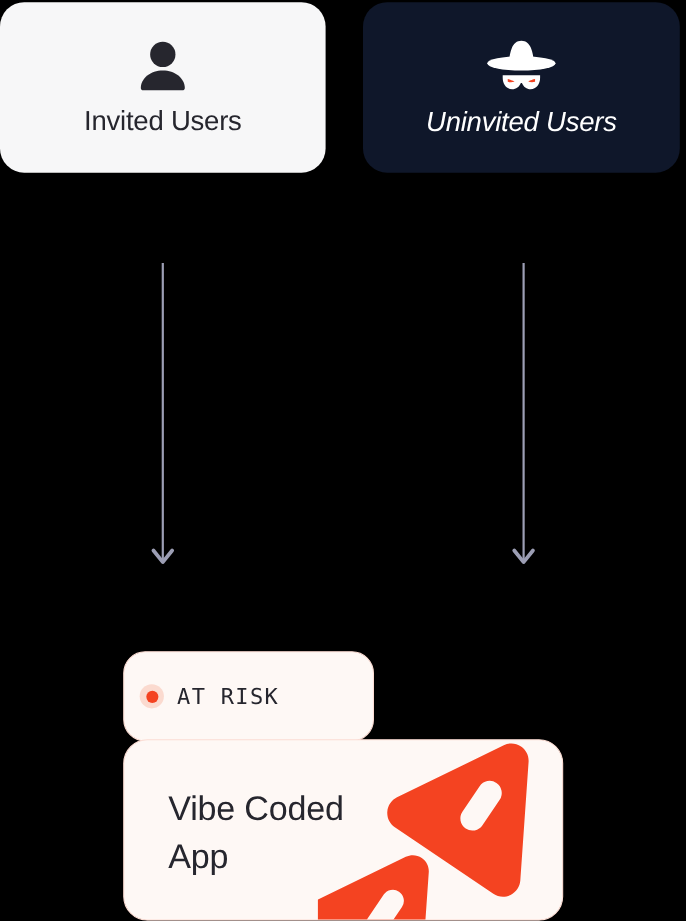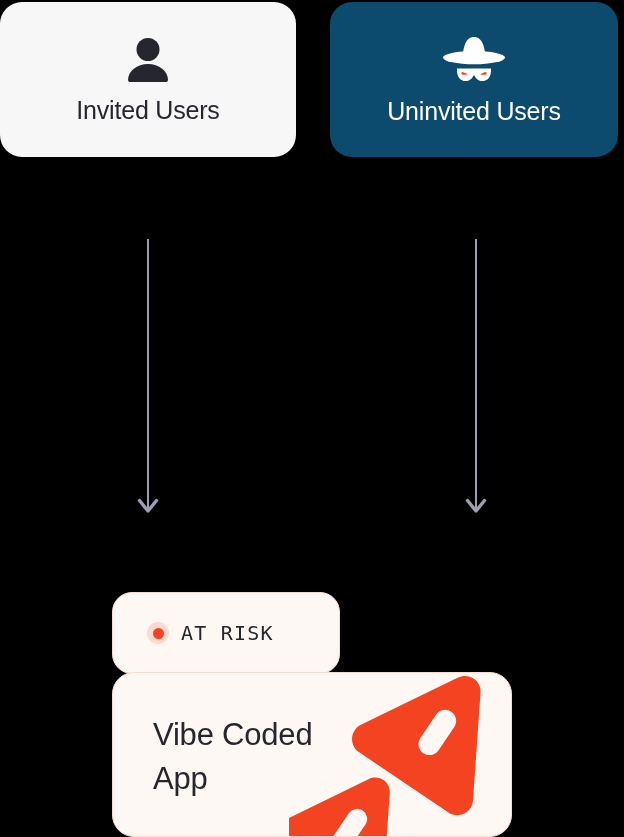--- a/index.html
+++ b/index.html
@@ -40,21 +40,22 @@
     width: 296px;
     height: 155px;
     background: #f7f7f8;
   }
 
   .actor-card.uninvited {
     left: 330px;
     top: 2px;
     width: 288px;
     height: 155px;
-    background: #0c4a6e;
+    background: #0f172a;
+    font-style: italic;
   }
 
   .actor-icon {
     display: block;
     line-height: 0;
     margin-bottom: 14px;
   }
 
   .actor-label {
     font-size: 25px;
@@ -89,21 +90,21 @@
     left: 0px;
     top: 0px;
     width: 228px;
     height: 82px;
     background: #fef8f5;
     border: 1.5px solid #fbdcd3;
     border-radius: 20px;
     box-sizing: border-box;
     display: flex;
     align-items: center;
-    padding-left: 34px;
+    padding-left: 14px;
   }
 
   .status-dot-wrap {
     width: 22px;
     height: 22px;
     border-radius: 50%;
     background: #fbdacf;
     display: flex;
     align-items: center;
     justify-content: center;

